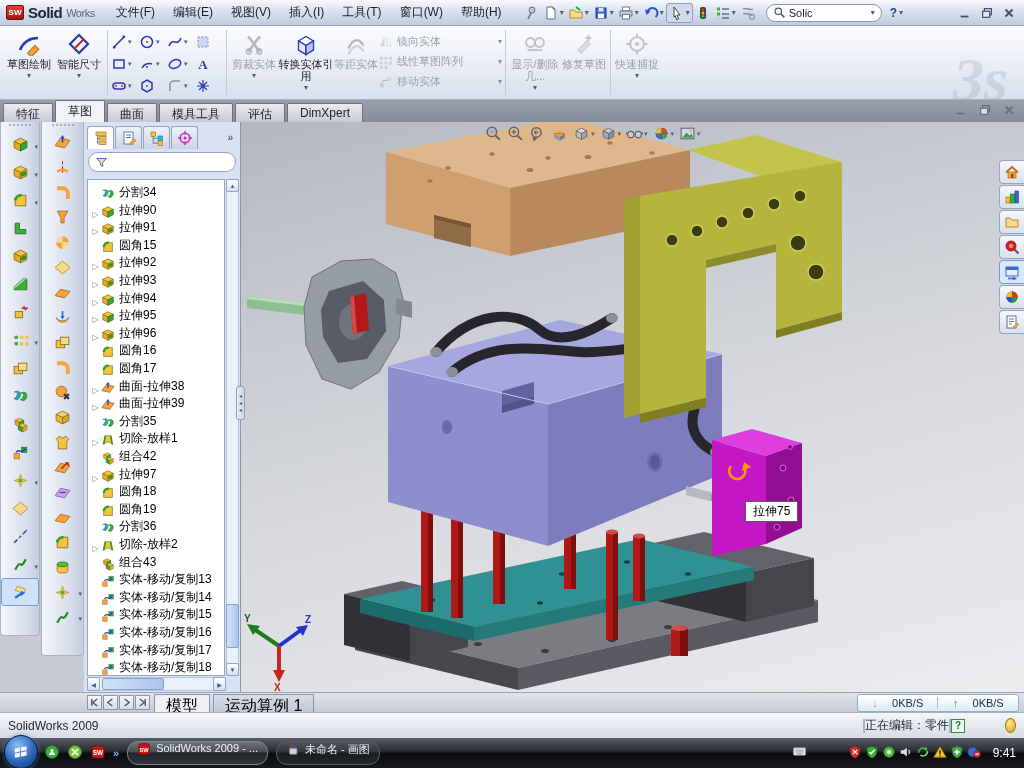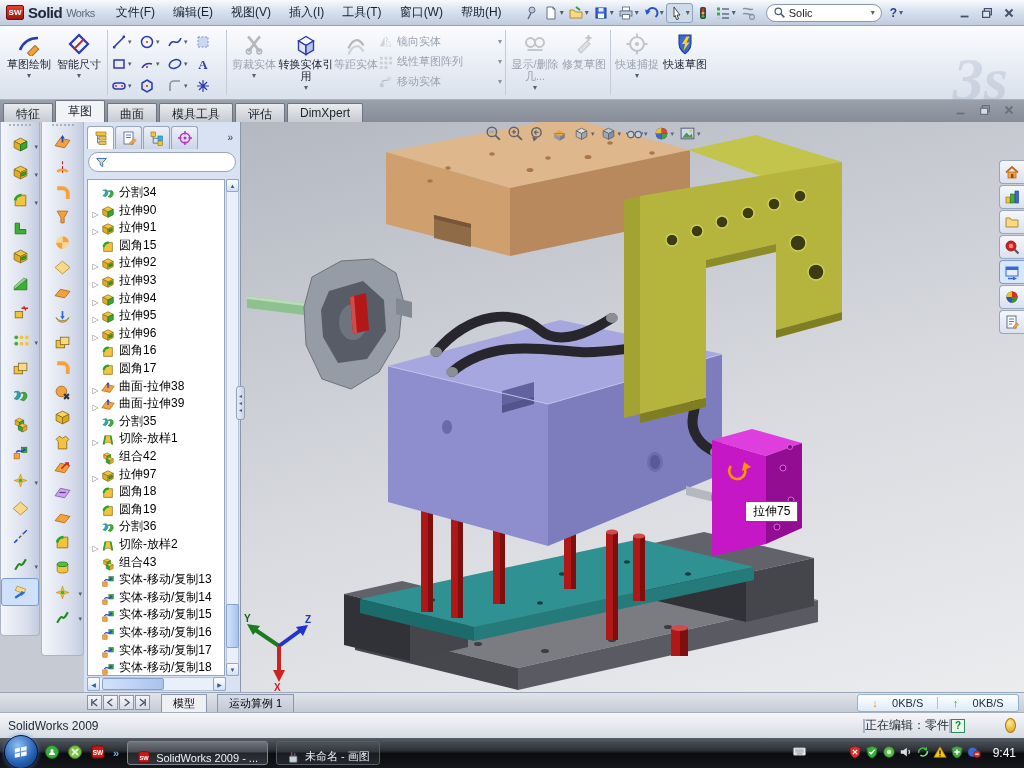--- a/index.html
+++ b/index.html
@@ -74,38 +74,38 @@
 #headsup{position:absolute;left:484px;top:124px;display:flex;align-items:center;gap:3px;z-index:15;opacity:.82}
 .hbtn{display:flex;align-items:center;padding:1px}
 .hbtn .ar{font-size:7px;color:#4a525e;margin-left:1px}
 #taskpane{position:absolute;right:0;top:160px;width:25px;z-index:15;display:flex;flex-direction:column;gap:1px}
 .tpbtn{width:25px;height:24px;background:linear-gradient(#f5f7fb,#dae1ee);border:1px solid #97a5bd;border-right:none;border-radius:4px 0 0 4px;display:flex;align-items:center;justify-content:center}
 .tpbtn.sel{background:#d8e7fb;border-color:#7a9cd0}
 #tooltip{position:absolute;left:745px;top:501px;background:#ffffff;border:1px solid #5a5a5a;padding:1px 7px;font-size:12px;color:#000;z-index:16;white-space:nowrap}
 
 #btabs{position:absolute;left:0;top:692px;width:1024px;height:20px;background:linear-gradient(#e0e4ea,#c5cbd5);border-top:1px solid #9aa4b4;display:flex;align-items:center;padding-left:87px;z-index:20}
 .nav{width:15px;height:15px;border:1px solid #8a96aa;background:linear-gradient(#f4f6fa,#d5dbe7);margin-right:1px;display:flex;align-items:center;justify-content:center}
-.mtab{font-size:11px;padding:1px 11px 2px;border:1px solid #8a96aa;border-bottom:none;background:linear-gradient(#d8dde7,#c1c8d5);margin-left:10px;height:18px;white-space:nowrap}
+.mtab{font-size:16px;padding:1px 11px 2px;border:1px solid #8a96aa;border-bottom:none;background:linear-gradient(#d8dde7,#c1c8d5);margin-left:3px;height:18px;white-space:nowrap}
 .mtab.active{background:#eef0f4}
 #netw{position:absolute;right:5px;top:1px;width:162px;height:18px;border:1px solid #8fb0d0;border-radius:3px;background:linear-gradient(#ffffff,#dcebf8);display:flex;align-items:center;justify-content:space-evenly;font-size:11px;color:#1a2a3a;z-index:21}
 #netw .dn{color:#e09018;font-weight:bold}
 #netw .up{color:#2aa02a;font-weight:bold}
 #netw .sep{width:1px;height:12px;background:#a8c0d8}
 
 #statusbar{position:absolute;left:0;top:712px;width:1024px;height:26px;background:linear-gradient(#f5f6f8,#d7dce4);border-top:1px solid #a8b0be;display:flex;align-items:center;padding:8px 8px;font-size:12px;color:#222a36;z-index:20}
 #statusbar .right{margin-left:auto;display:flex;align-items:center;gap:0}
 .vsep{width:1px;height:14px;background:#aab4c2}
 #qmark{width:14px;height:14px;border:1px solid #2a8a5a;background:#eafbe8;color:#1a7a3a;font-size:10px;font-weight:bold;display:flex;align-items:center;justify-content:center}
 #coin{width:11px;height:15px;border-radius:50%;background:radial-gradient(circle at 35% 30%,#ffe88a,#d8a018);border:1px solid #a87808}
 
 #taskbar{position:absolute;left:0;top:738px;width:1024px;height:30px;background:linear-gradient(#565c64,#2b2f35 42%,#0b0c0f 52%,#16181c);display:flex;align-items:center;z-index:50}
 #orb{width:34px;height:34px;border-radius:50%;background:radial-gradient(circle at 40% 30%,#8cc0f4,#2a64b8 55%,#123064);border:1px solid #0a1830;margin:0 6px 2px 4px;display:flex;align-items:center;justify-content:center;box-shadow:0 0 5px rgba(80,140,220,.7)}
 #quick{display:flex;align-items:center;gap:7px;margin-right:8px}
 #quick .chev{color:#7ab0e8;font-size:11px;font-weight:bold}
-.twin{height:24px;max-width:170px;border:1px solid #565c66;border-radius:3px;background:linear-gradient(#4e545c,#32363c 45%,#191b1f 50%,#24272c);color:#eef2f8;display:flex;align-items:flex-end;gap:5px;padding:0 9px;font-size:11px;margin-right:8px;white-space:nowrap;overflow:hidden}
+.twin{height:24px;max-width:170px;border:1px solid #565c66;border-radius:11px;background:linear-gradient(#4e545c,#32363c 45%,#191b1f 50%,#24272c);color:#eef2f8;display:flex;align-items:flex-start;gap:5px;padding:0 9px;font-size:11px;margin-right:8px;white-space:nowrap;overflow:hidden}
 .twin.active{background:linear-gradient(#6e757f,#484d55 45%,#23252a 50%,#32353b);border-color:#7d8590}
 #tray{margin-left:auto;display:flex;align-items:center;gap:3px;padding-right:6px}
 #clock{color:#fff;font-size:12px;padding:0 8px 0 6px}
 </style>
 </head>
 <body>
 <div id="root">
 
 <div id="titlebar">
   <div id="logo">
@@ -473,29 +473,20 @@
       <div class="rbtn dis" style="width:46px">
         <span class="icon ">
           <svg width="24" height="24" viewBox="0 0 16 16">
             <circle cx="8" cy="8" r="4.6" fill="none" stroke="#8a92a0" stroke-width="1.3"></circle>
             <circle cx="8" cy="8" r="1.4" fill="#8a92a0"></circle>
             <path d="M8,1 L8,4 M8,12 L8,15 M1,8 L4,8 M12,8 L15,8" stroke="#8a92a0" stroke-width="1.2"></path>
           </svg>
         </span>
         <span class="rlb">快速捕捉</span>
         <span class="rar">▾</span>
-      </div>
-      <div class="rbtn" style="width:50px">
-        <span class="icon ">
-          <svg width="24" height="24" viewBox="0 0 16 16">
-            <path d="M4,2 L12,2 L12,8 C12,12 8,14.5 8,14.5 C8,14.5 4,12 4,8 Z" fill="#3a6ad0" stroke="#1a3a90" stroke-width=".7"></path>
-            <polygon points="9,3 6,8 8,8 7,12.5 11,7 9,7 11,3" fill="#ffd020"></polygon>
-          </svg>
-        </span>
-        <span class="rlb">快速草图</span>
       </div>
   <div id="watermark">3s</div>
 </div>
 
 <div id="cmdtabs">
       <div class="ctab">特征</div>
       <div class="ctab active">草图</div>
       <div class="ctab">曲面</div>
       <div class="ctab">模具工具</div>
       <div class="ctab">评估</div>

